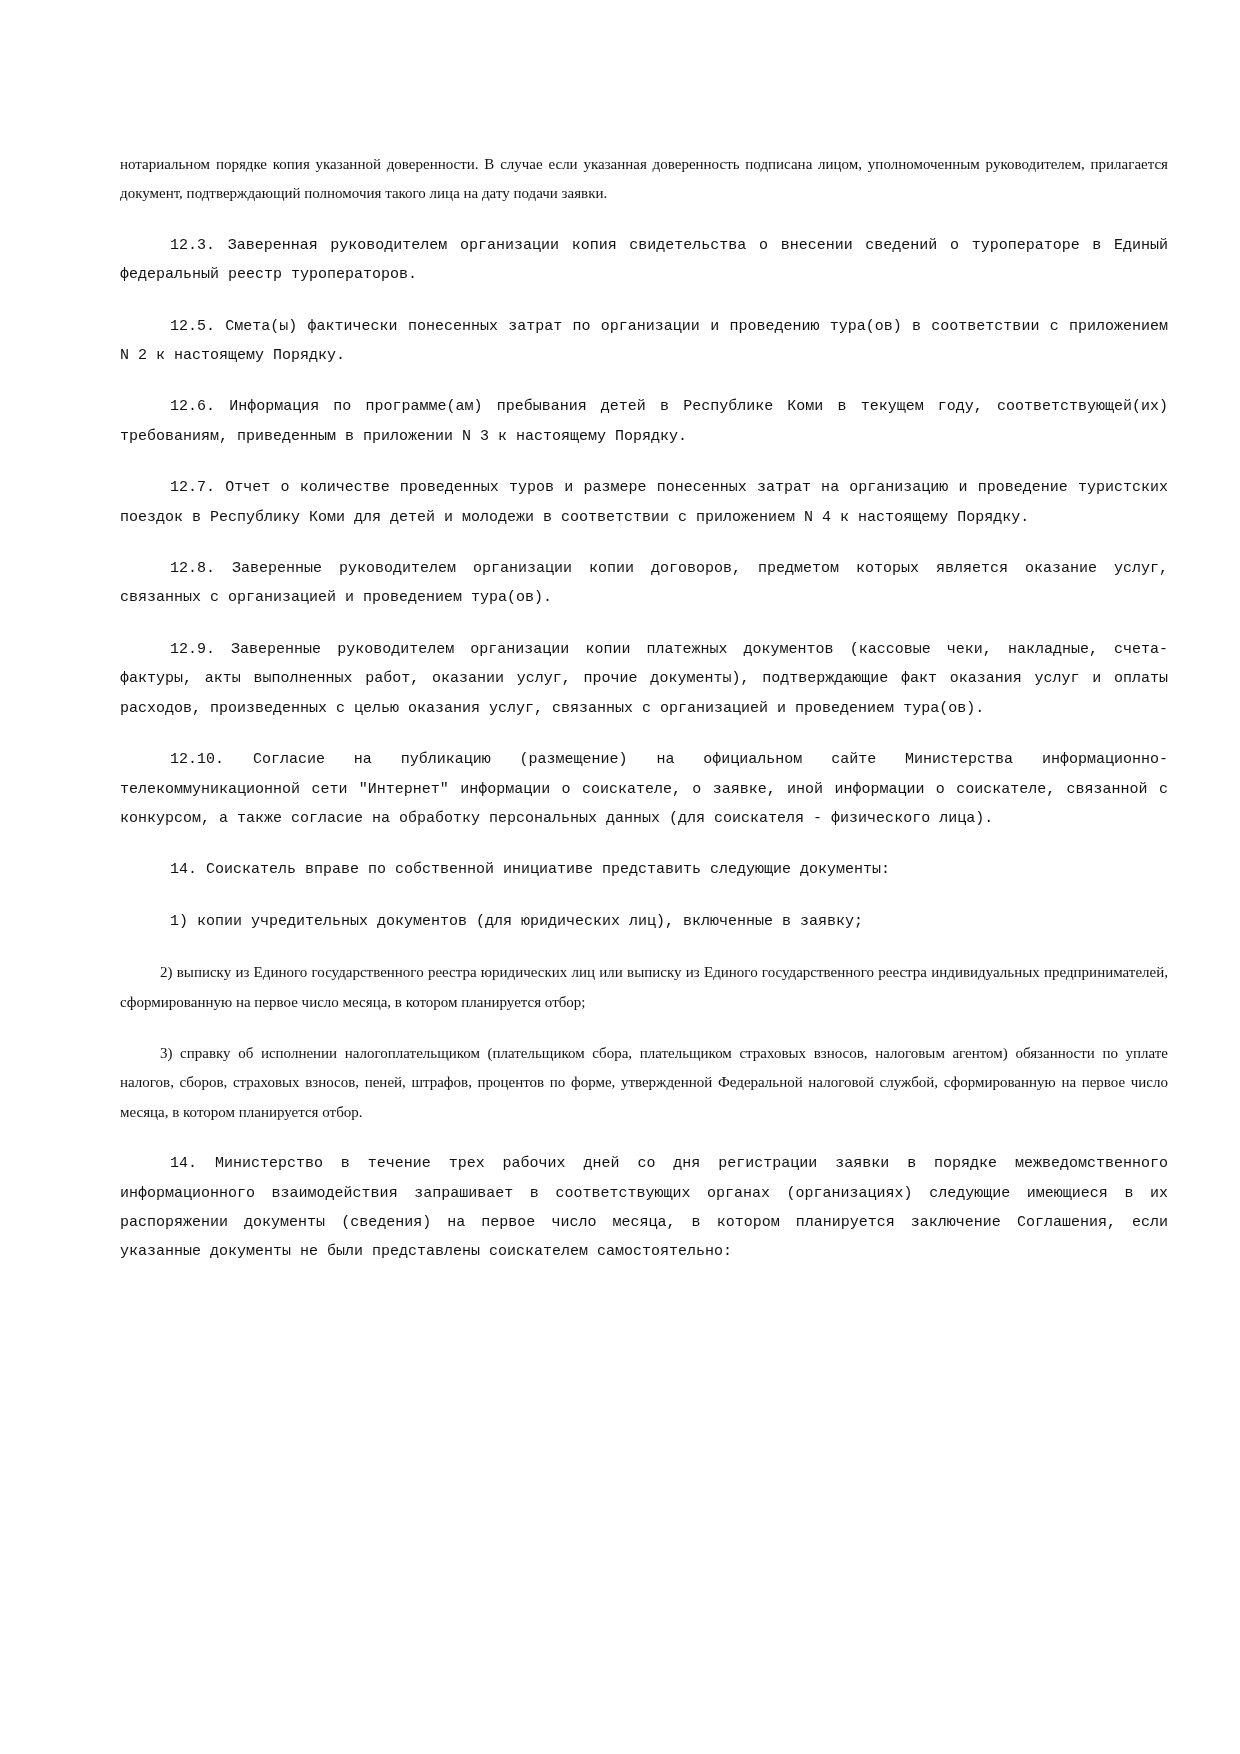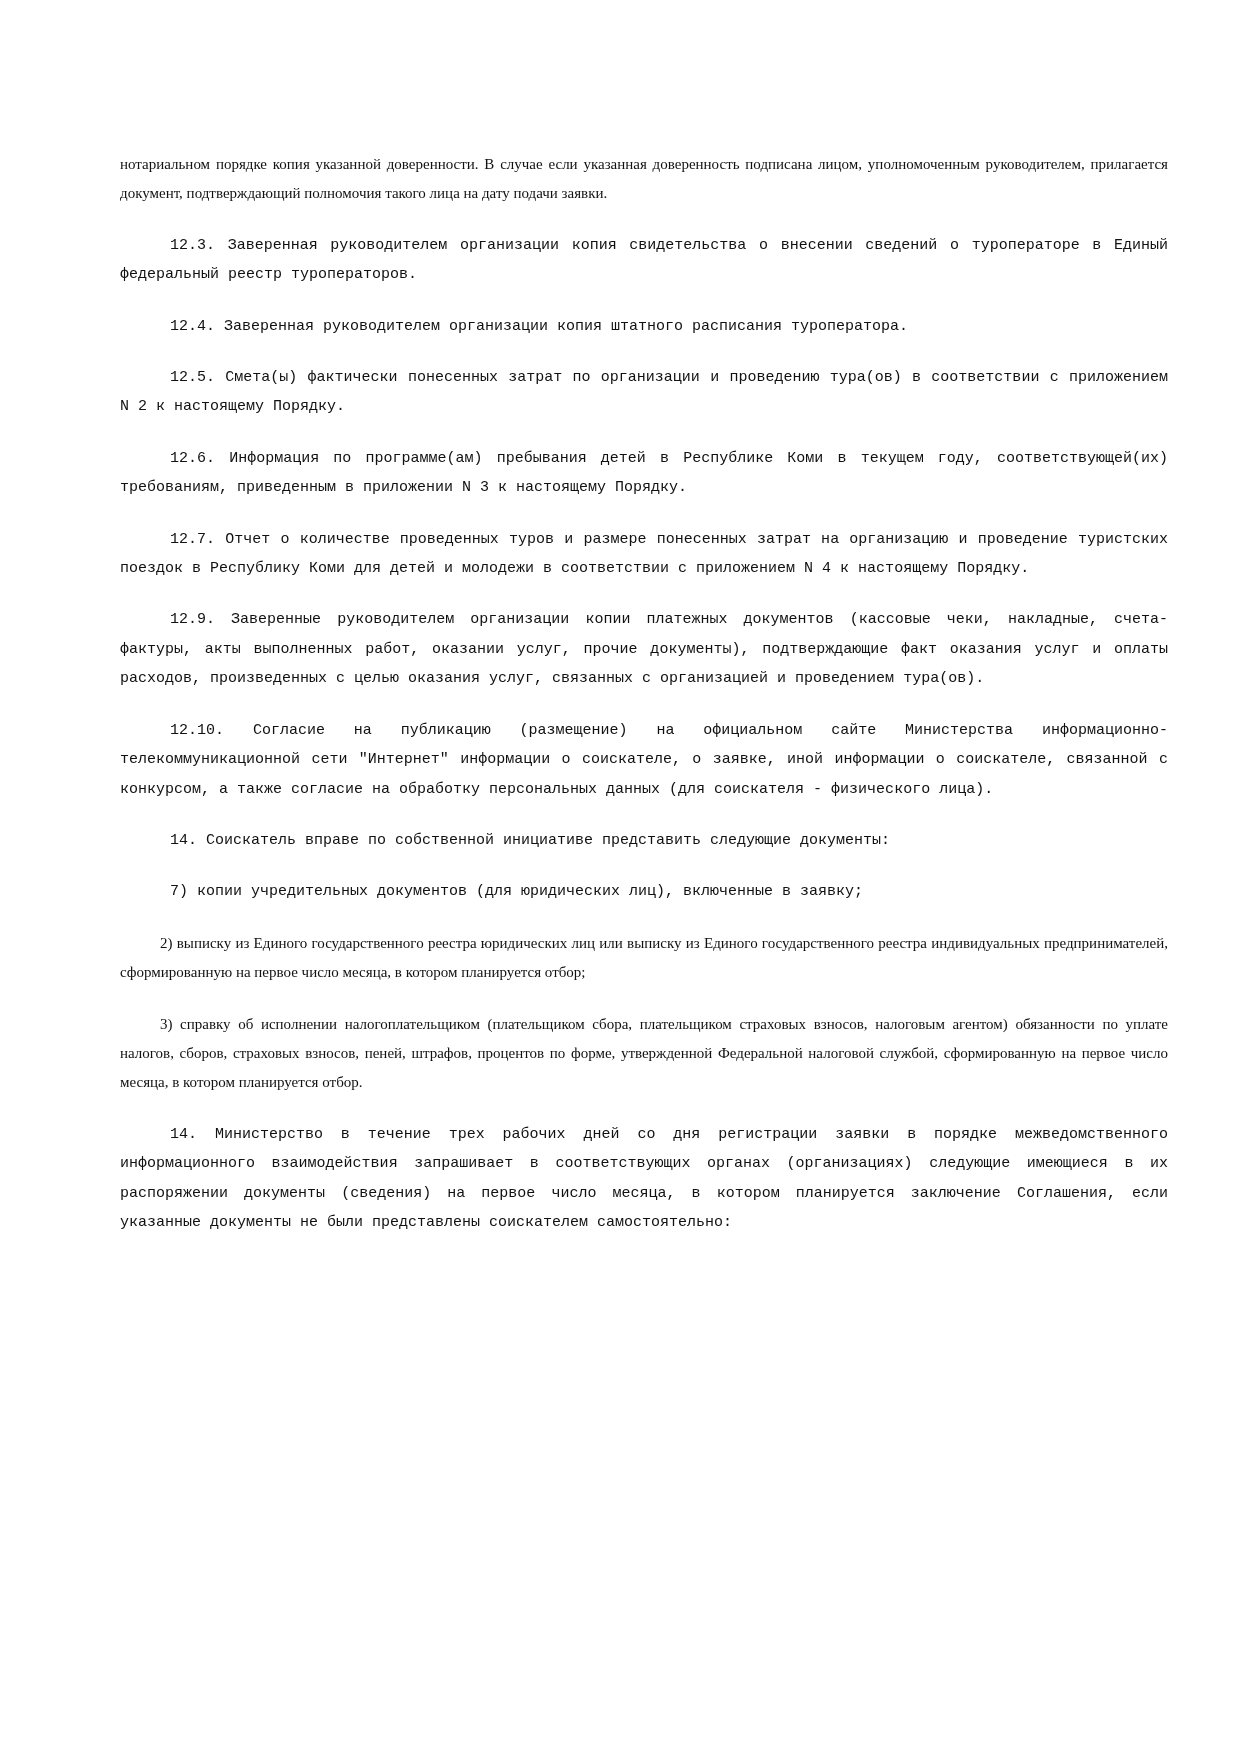--- a/index.html
+++ b/index.html
@@ -21,24 +21,24 @@
   }
   .para.indent { text-indent: 50px; font-family: Liberation Mono, monospace; }
   .para.indent-sm { text-indent: 40px; font-family: Liberation Serif, serif; }
 </style>
 </head>
 <body>
 
 <div class="page">
   <p class="para">нотариальном порядке копия указанной доверенности. В случае если указанная доверенность подписана лицом, уполномоченным руководителем, прилагается документ, подтверждающий полномочия такого лица на дату подачи заявки.</p>
   <p class="para indent">12.3. Заверенная руководителем организации копия свидетельства о внесении сведений о туроператоре в Единый федеральный реестр туроператоров.</p>
-  <p class="para indent">12.4. Заверенная руководителем организации копия штатного расписания туроператора.</p>
   <p class="para indent">12.5. Смета(ы) фактически понесенных затрат по организации и проведению тура(ов) в соответствии с приложением N 2 к настоящему Порядку.</p>
   <p class="para indent">12.6. Информация по программе(ам) пребывания детей в Республике Коми в текущем году, соответствующей(их) требованиям, приведенным в приложении N 3 к настоящему Порядку.</p>
   <p class="para indent">12.7. Отчет о количестве проведенных туров и размере понесенных затрат на организацию и проведение туристских поездок в Республику Коми для детей и молодежи в соответствии с приложением N 4 к настоящему Порядку.</p>
+  <p class="para indent">12.8. Заверенные руководителем организации копии договоров, предметом которых является оказание услуг, связанных с организацией и проведением тура(ов).</p>
   <p class="para indent">12.9. Заверенные руководителем организации копии платежных документов (кассовые чеки, накладные, счета-фактуры, акты выполненных работ, оказании услуг, прочие документы), подтверждающие факт оказания услуг и оплаты расходов, произведенных с целью оказания услуг, связанных с организацией и проведением тура(ов).</p>
   <p class="para indent">12.10. Согласие на публикацию (размещение) на официальном сайте Министерства информационно-телекоммуникационной сети "Интернет" информации о соискателе, о заявке, иной информации о соискателе, связанной с конкурсом, а также согласие на обработку персональных данных (для соискателя - физического лица).</p>
   <p class="para indent">14. Соискатель вправе по собственной инициативе представить следующие документы:</p>
-  <p class="para indent">7) копии учредительных документов (для юридических лиц), включенные в заявку;</p>
+  <p class="para indent">1) копии учредительных документов (для юридических лиц), включенные в заявку;</p>
   <p class="para indent-sm">2) выписку из Единого государственного реестра юридических лиц или выписку из Единого государственного реестра индивидуальных предпринимателей, сформированную на первое число месяца, в котором планируется отбор;</p>
   <p class="para indent-sm">3) справку об исполнении налогоплательщиком (плательщиком сбора, плательщиком страховых взносов, налоговым агентом) обязанности по уплате налогов, сборов, страховых взносов, пеней, штрафов, процентов по форме, утвержденной Федеральной налоговой службой, сформированную на первое число месяца, в котором планируется отбор.</p>
   <p class="para indent">14. Министерство в течение трех рабочих дней со дня регистрации заявки в порядке межведомственного информационного взаимодействия запрашивает в соответствующих органах (организациях) следующие имеющиеся в их распоряжении документы (сведения) на первое число месяца, в котором планируется заключение Соглашения, если указанные документы не были представлены соискателем самостоятельно:</p>
 </div>
 
 </body></html>

